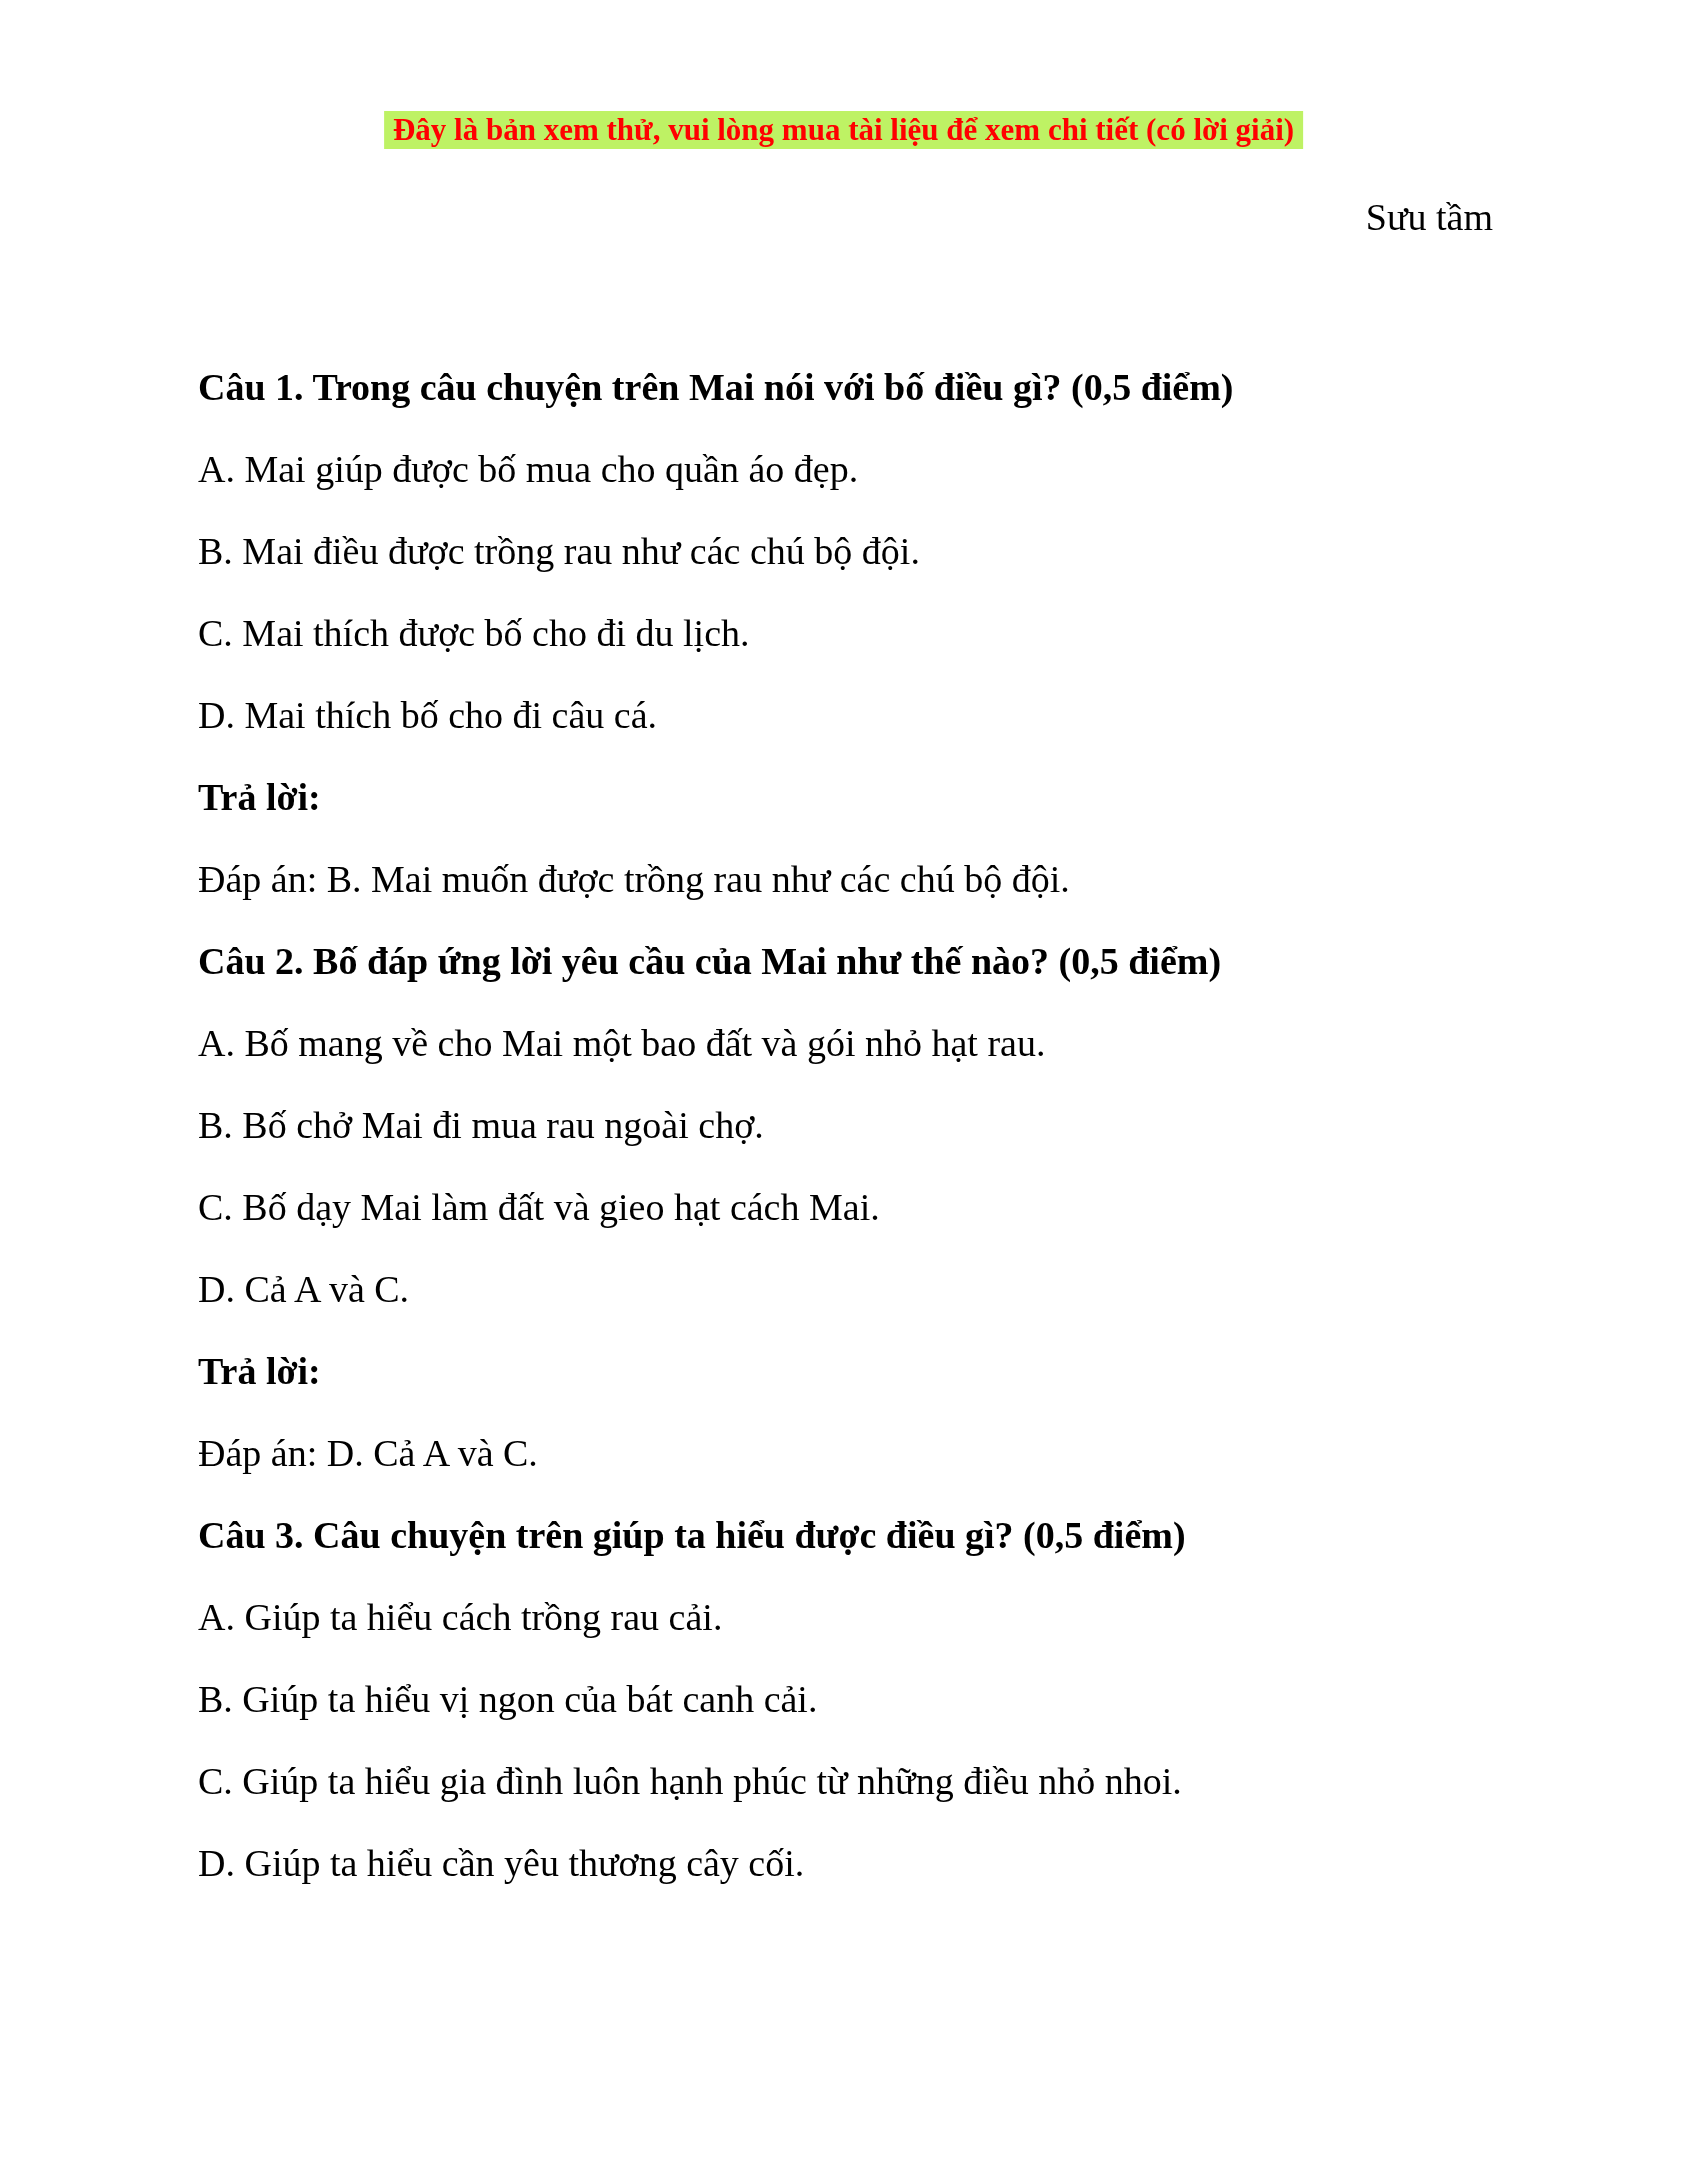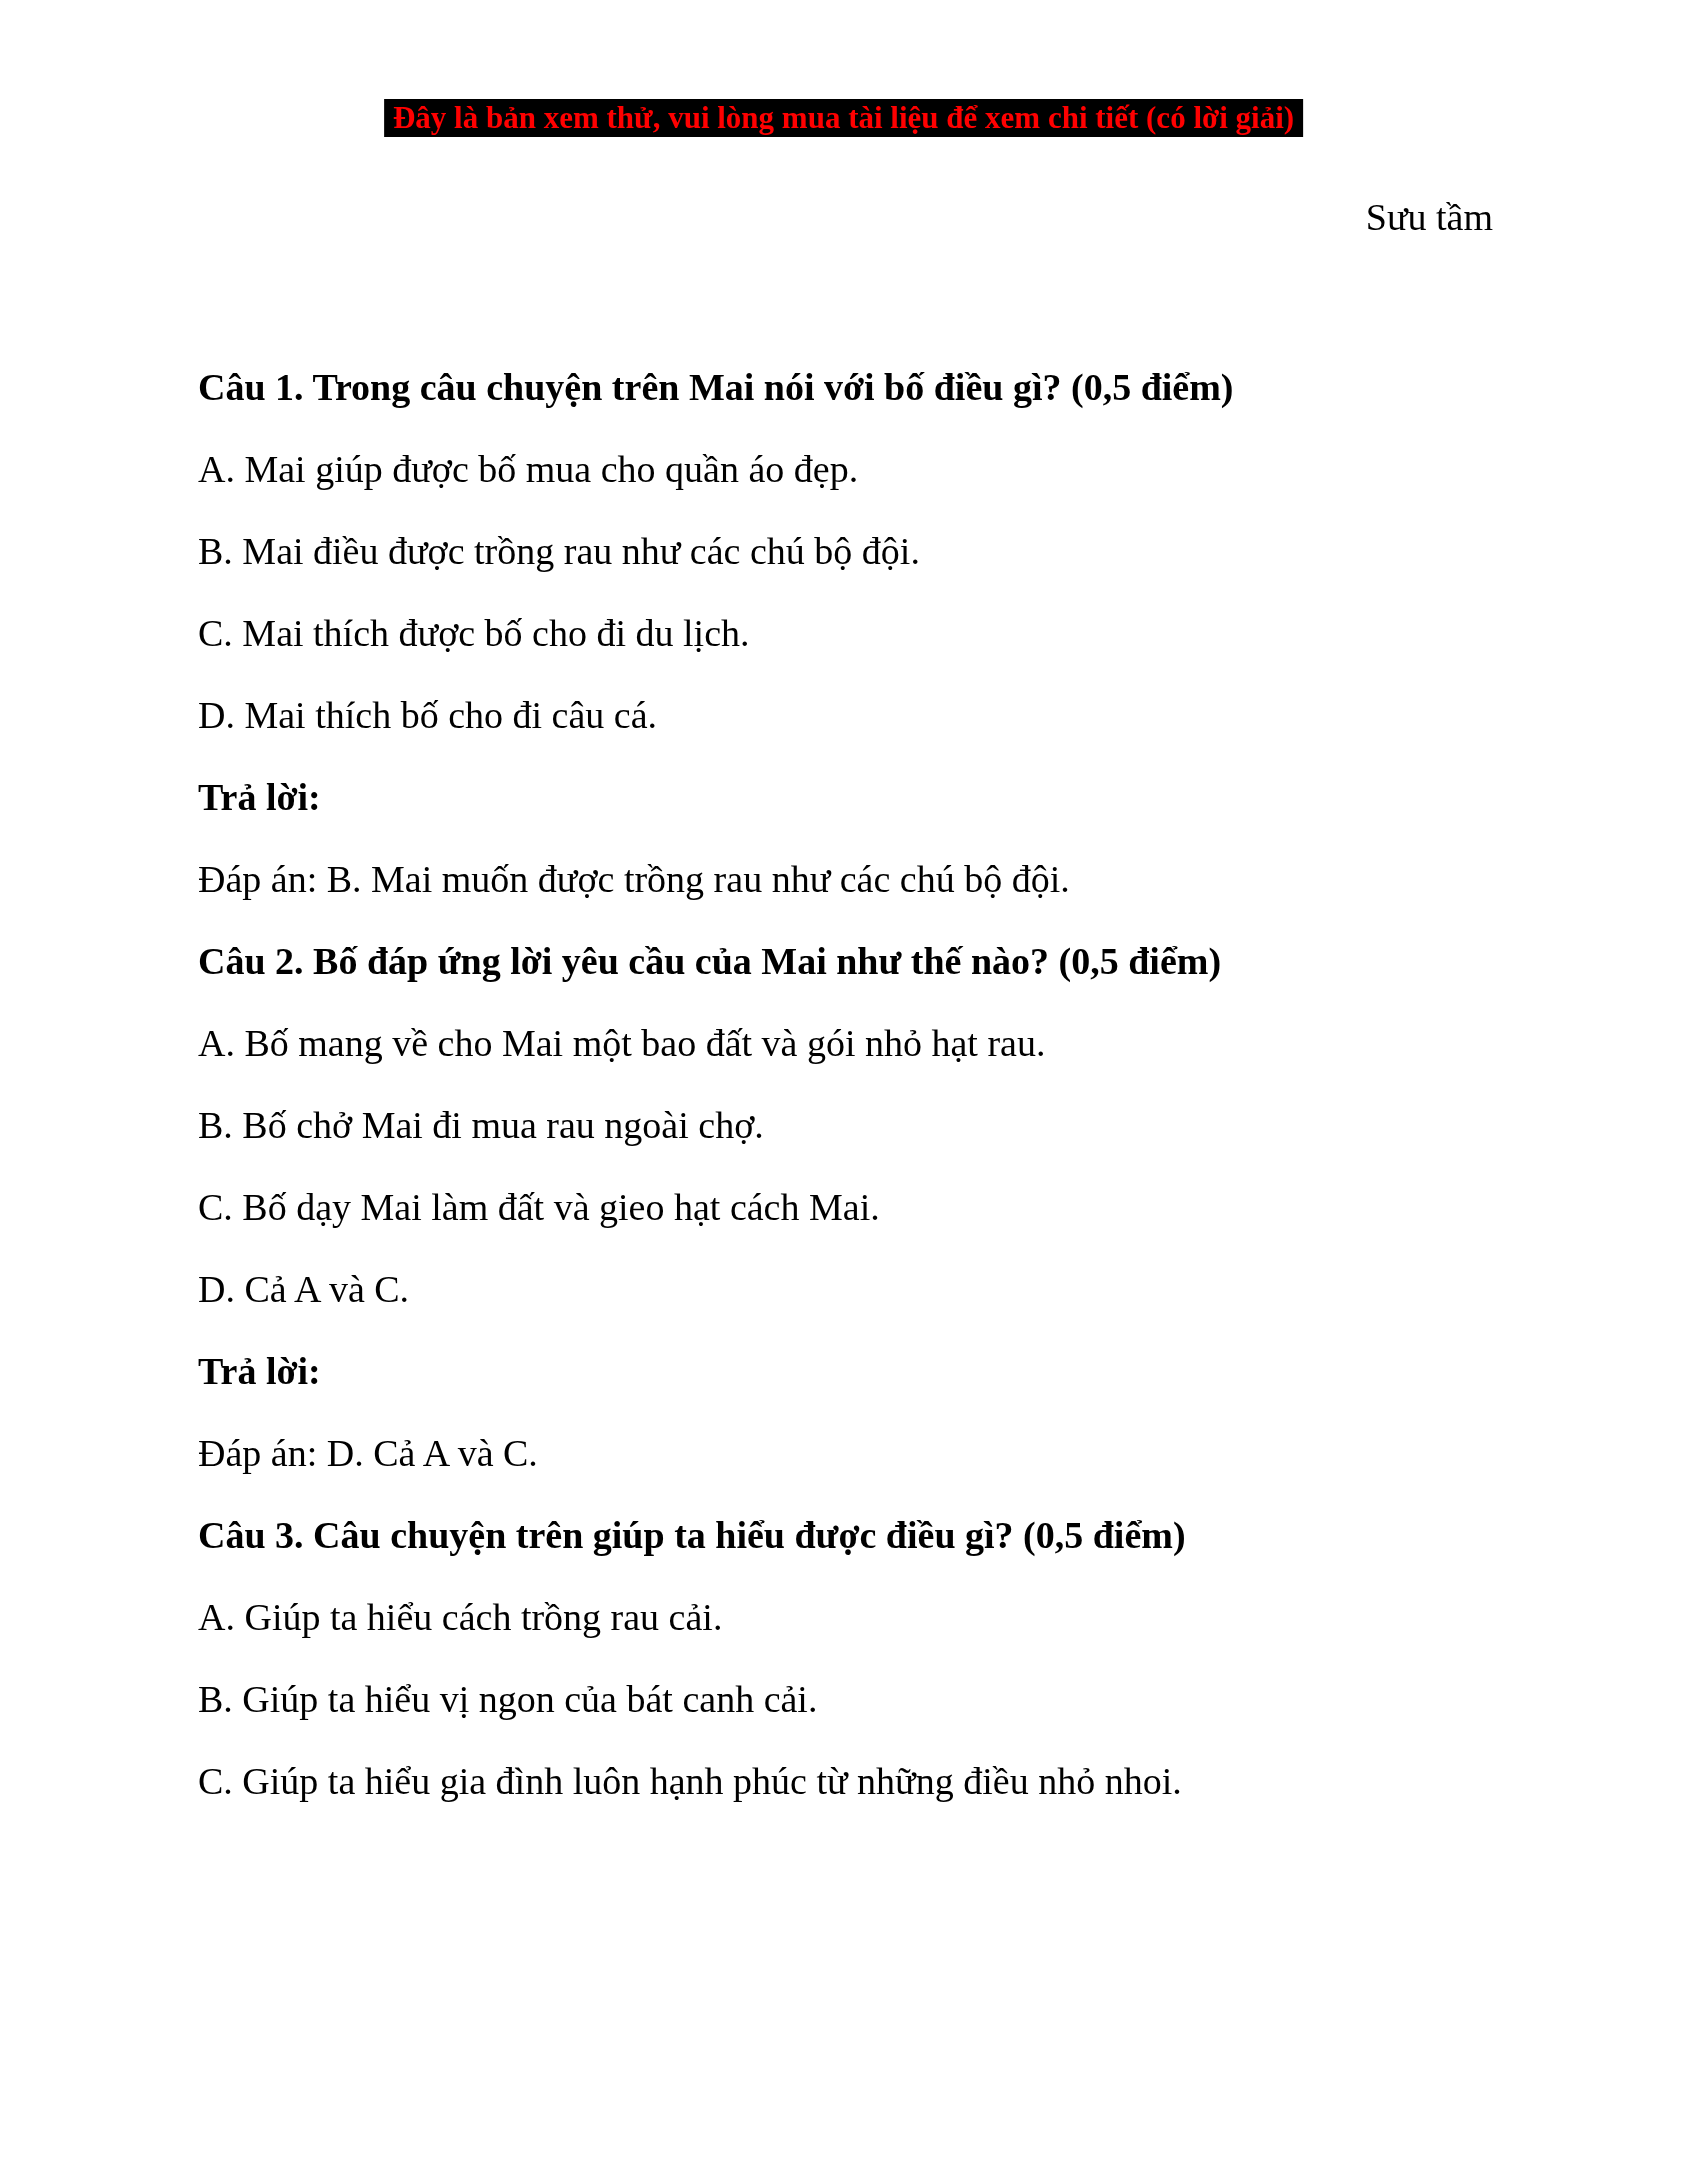--- a/index.html
+++ b/index.html
@@ -13,27 +13,28 @@
     height: 2183px;
     background: #ffffff;
     font-family: "Liberation Serif", "DejaVu Serif", serif;
     color: #000000;
     overflow: hidden;
   }
   .banner {
     position: absolute;
     left: 50%;
     transform: translateX(-50%);
-    background: #000000;
+    background: #bef264;
     color: #ff0000;
     font-weight: bold;
     font-size: 31px;
     line-height: 38px;
     white-space: nowrap;
     padding: 0 9.3px;
+    margin-top: 12px;
   }
   .banner-top { top: 99px; }
   .banner-bottom { top: 2046px; }
   .attribution {
     position: absolute;
     top: 197px;
     right: 194px;
     font-size: 38px;
     line-height: 41px;
     margin-left: 11px;
@@ -77,18 +78,19 @@
     <p>B. Bố chở Mai đi mua rau ngoài chợ.</p>
     <p>C. Bố dạy Mai làm đất và gieo hạt cách Mai.</p>
     <p>D. Cả A và C.</p>
     <p class="bold">Trả lời:</p>
     <p>Đáp án: D. Cả A và C.</p>
 
     <p class="bold">Câu 3. Câu chuyện trên giúp ta hiểu được điều gì? (0,5 điểm)</p>
     <p>A. Giúp ta hiểu cách trồng rau cải.</p>
     <p>B. Giúp ta hiểu vị ngon của bát canh cải.</p>
     <p>C. Giúp ta hiểu gia đình luôn hạnh phúc từ những điều nhỏ nhoi.</p>
+    <p>D. Giúp ta hiểu cần yêu thương cây cối.</p>
 
   </div>
 
 
 </div>
 
 
 </body></html>

